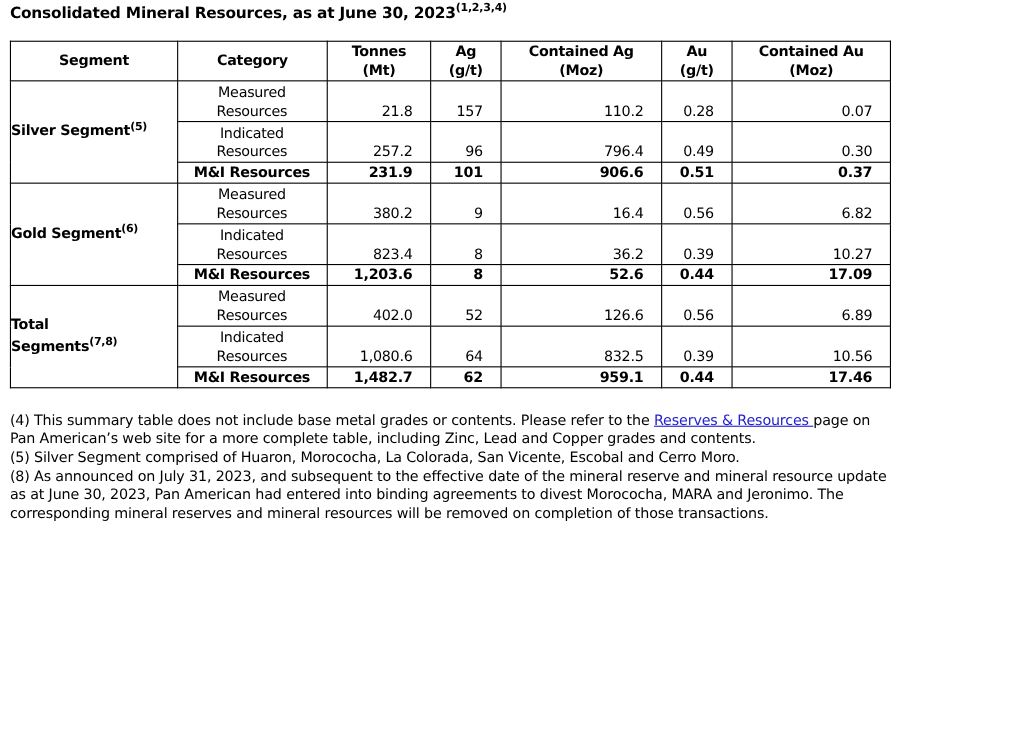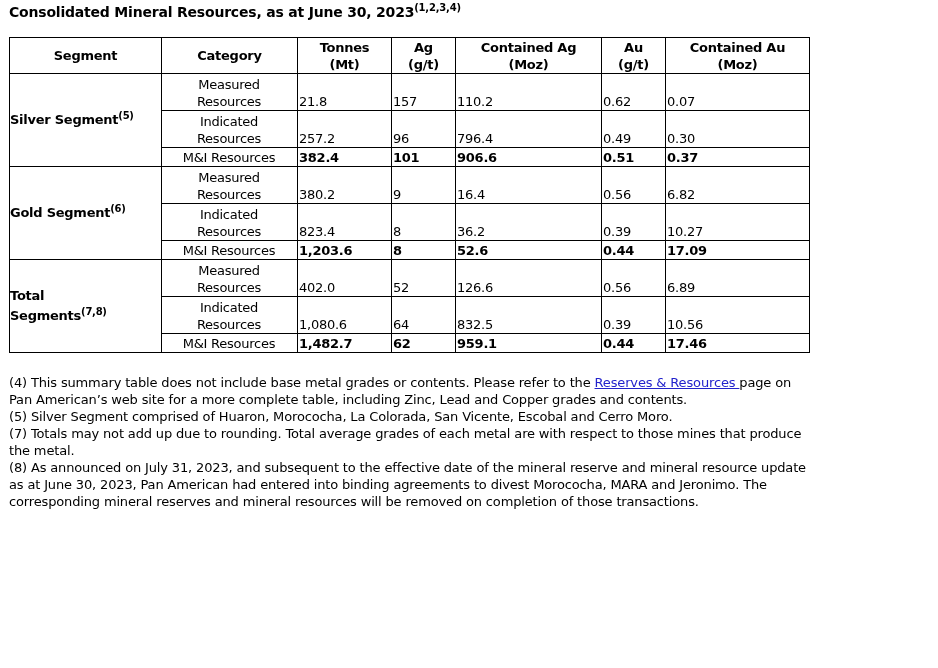--- a/index.html
+++ b/index.html
@@ -62,26 +62,26 @@
       font-size: 10px;
       vertical-align: 5px;
       line-height: 0;
     }
     table.res td.cat {
       text-align: center;
       padding-left: 0;
       line-height: 17px;
     }
     table.res td.num {
-      text-align: left;
-      padding-right: 1px;
+      text-align: right;
+      padding-right: 16px;
     }
     table.res tr.detail td { height: 36px; }
     table.res tr.total td { height: 18px; font-weight: bold; }
-    table.res tr.total td.cat { font-weight: normal; margin-left: 27px; }
+    table.res tr.total td.cat { font-weight: bold; margin-left: 27px; }
     .notes {
       position: absolute;
       left: 9px;
       top: 374px;
       width: 800px;
       font-size: 13px;
       line-height: 17px;
       letter-spacing: -0.15px;
     }
     .notes p { margin: 0; }
@@ -116,34 +116,34 @@
     <th><span>Au</span><br><span>(g/t)</span></th>
     <th><span>Contained Au</span><br><span>(Moz)</span></th>
   </tr>
 
   <tr class="detail">
     <td class="seg" rowspan="3"><span>Silver Segment</span><sup>(5)</sup></td>
     <td class="cat"><span>Measured</span><br><span>Resources</span></td>
     <td class="num">21.8</td>
     <td class="num">157</td>
     <td class="num">110.2</td>
-    <td class="num">0.62</td>
+    <td class="num">0.28</td>
     <td class="num">0.07</td>
   </tr>
   <tr class="detail">
     <td class="cat"><span>Indicated</span><br><span>Resources</span></td>
     <td class="num">257.2</td>
     <td class="num">96</td>
     <td class="num">796.4</td>
     <td class="num">0.49</td>
     <td class="num">0.30</td>
   </tr>
   <tr class="total">
     <td class="cat">M&amp;I Resources</td>
-    <td class="num">382.4</td>
+    <td class="num">231.9</td>
     <td class="num">101</td>
     <td class="num">906.6</td>
     <td class="num">0.51</td>
     <td class="num">0.37</td>
   </tr>
 
   <tr class="detail">
     <td class="seg" rowspan="3"><span>Gold Segment</span><sup>(6)</sup></td>
     <td class="cat"><span>Measured</span><br><span>Resources</span></td>
     <td class="num">380.2</td>
@@ -193,15 +193,14 @@
     <td class="num">959.1</td>
     <td class="num">0.44</td>
     <td class="num">17.46</td>
   </tr>
 </tbody>
   </table>
 
 <div class="notes">
   <p><span>(4) This summary table does not include base metal grades or contents. Please refer to the </span><a href="#">Reserves &amp; Resources </a><span>page on Pan American’s web site for a more complete table, including Zinc, Lead and Copper grades and contents.</span></p>
   <p>(5) Silver Segment comprised of Huaron, Morococha, La Colorada, San Vicente, Escobal and Cerro Moro.</p>
-  <p>(7) Totals may not add up due to rounding. Total average grades of each metal are with respect to those mines that produce the metal.</p>
   <p>(8) As announced on July 31, 2023, and subsequent to the effective date of the mineral reserve and mineral resource update as at June 30, 2023, Pan American had entered into binding agreements to divest Morococha, MARA and Jeronimo. The corresponding mineral reserves and mineral resources will be removed on completion of those transactions.</p>
 </div>
 
 </body></html>

